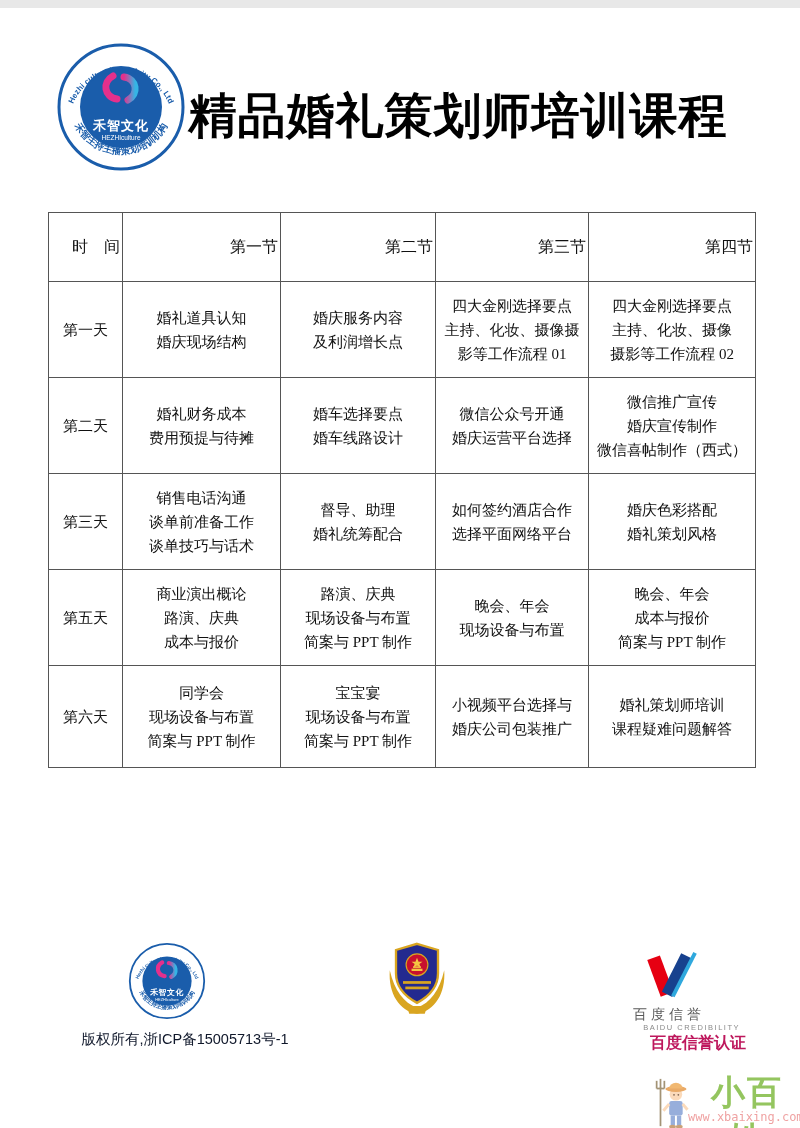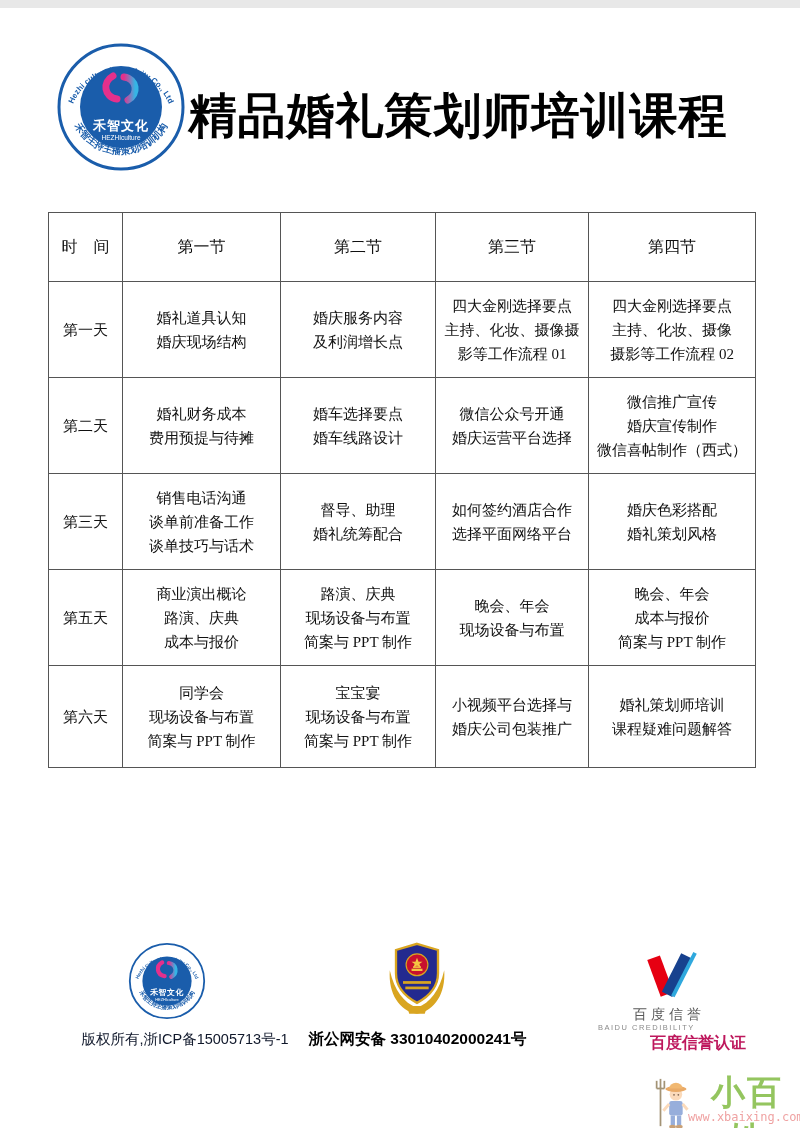--- a/index.html
+++ b/index.html
@@ -10,35 +10,35 @@
   .logo-badge{position:absolute;left:56px;top:34px;width:130px;height:130px;}
   .main-title{position:absolute;left:178px;top:76px;width:560px;text-align:center;
               font-size:48px;font-weight:700;letter-spacing:1px;color:#000;
               font-family:"DejaVu Serif","Liberation Serif",serif;white-space:nowrap;}
 
   
   table.course{position:absolute;left:48px;top:204px;width:707px;border-collapse:collapse;
                table-layout:fixed;}
   table.course th, table.course td{border:1px solid #555;text-align:center;vertical-align:middle;
                padding:2px;white-space:pre-line;color:#111;font-weight:400;}
-  table.course th{font-size:16px;height:64px;}
+  table.course th{font-size:16px;height:64px;text-align:right;}
   table.course td{font-size:15px;line-height:1.6;}
   td.day{font-size:16px;}
   tr.body-row{height:96px;}
   tr.body-row.last{height:102px;}
   .hezhi-footer-logo{position:absolute;left:128px;top:934px;width:78px;height:78px;}
   .copyright-text{position:absolute;left:50px;top:1022px;width:270px;text-align:center;
                   font-family:"Liberation Sans",sans-serif;font-size:14.5px;color:#0f172a;}
   .police-badge{position:absolute;left:382px;top:930px;width:70px;height:80px;}
   .police-text{position:absolute;left:300px;top:1021px;width:235px;text-align:center;
                font-family:"Liberation Sans",sans-serif;font-size:15.5px;font-weight:700;color:#000;}
   .baidu-logo{position:absolute;left:638px;top:942px;width:62px;height:54px;}
   .baidu-name{position:absolute;left:598px;top:998px;width:142px;text-align:center;
               font-family:"Liberation Sans",sans-serif;font-size:14px;color:#5a5a5a;letter-spacing:4px;}
-  .baidu-en{position:absolute;left:598px;top:1015px;width:142px;text-align:left;
+  .baidu-en{position:absolute;left:598px;top:1015px;width:142px;text-align:right;
             font-family:"Liberation Sans",sans-serif;font-size:7.5px;color:#8a8a8a;letter-spacing:1.5px;}
   .baidu-cert{position:absolute;left:592px;top:1025px;width:154px;text-align:right;
               font-family:"Liberation Sans",sans-serif;font-size:16px;font-weight:700;color:#be185d;}
 
   
   .watermark{position:absolute;left:652px;top:1062px;width:146px;height:60px;opacity:.92;}
   .wm-farmer{position:absolute;left:0px;top:6px;width:44px;height:54px;}
   .wm-name{position:absolute;left:44px;top:0px;width:102px;text-align:center;font-size:34px;
            font-weight:700;color:#8cc152;font-family:"DejaVu Serif",serif;letter-spacing:2px;}
   .wm-url{position:absolute;left:36px;top:40px;width:112px;text-align:center;font-size:12px;
@@ -172,21 +172,20 @@
     <path d="M45,96 C68,92 82,70 80,40 C74,66 62,82 45,88 Z" fill="#d9a520"></path>
     <polygon points="32,86 58,86 55,96 35,96" fill="#d9a520"></polygon>
     <path d="M45,6 L72,14 L72,44 C72,62 60,74 45,82 C30,74 18,62 18,44 L18,14 Z" fill="#232a8f" stroke="#d9a520" stroke-width="3"></path>
     <circle cx="45" cy="33" r="14" fill="#c8102e" stroke="#d9a520" stroke-width="1.5"></circle>
     <polygon points="45,24 47,29 52,29 48,32 50,37 45,34 40,37 42,32 38,29 43,29" fill="#f5c542"></polygon>
     <rect x="38" y="38" width="14" height="3" fill="#f5c542"></rect>
     <rect x="40" y="35" width="10" height="2" fill="#f5c542"></rect>
     <rect x="27" y="54" width="36" height="3.5" fill="#d9a520"></rect>
     <rect x="30" y="61" width="30" height="3.5" fill="#d9a520"></rect>
   </svg>
-  <div class="police-text">浙公网安备 33010402000241号</div>
 
   <svg class="baidu-logo" viewBox="0 0 64 56">
     <line x1="16" y1="8" x2="30" y2="46" stroke="#e60012" stroke-width="14"></line>
     <line x1="50" y1="6" x2="30" y2="46" stroke="#17418e" stroke-width="12"></line>
     <line x1="59" y1="3" x2="36" y2="48" stroke="#2fa8dd" stroke-width="4"></line>
   </svg>
   <div class="baidu-name">百度信誉</div>
   <div class="baidu-en">BAIDU CREDIBILITY</div>
   <div class="baidu-cert">百度信誉认证</div>
 

